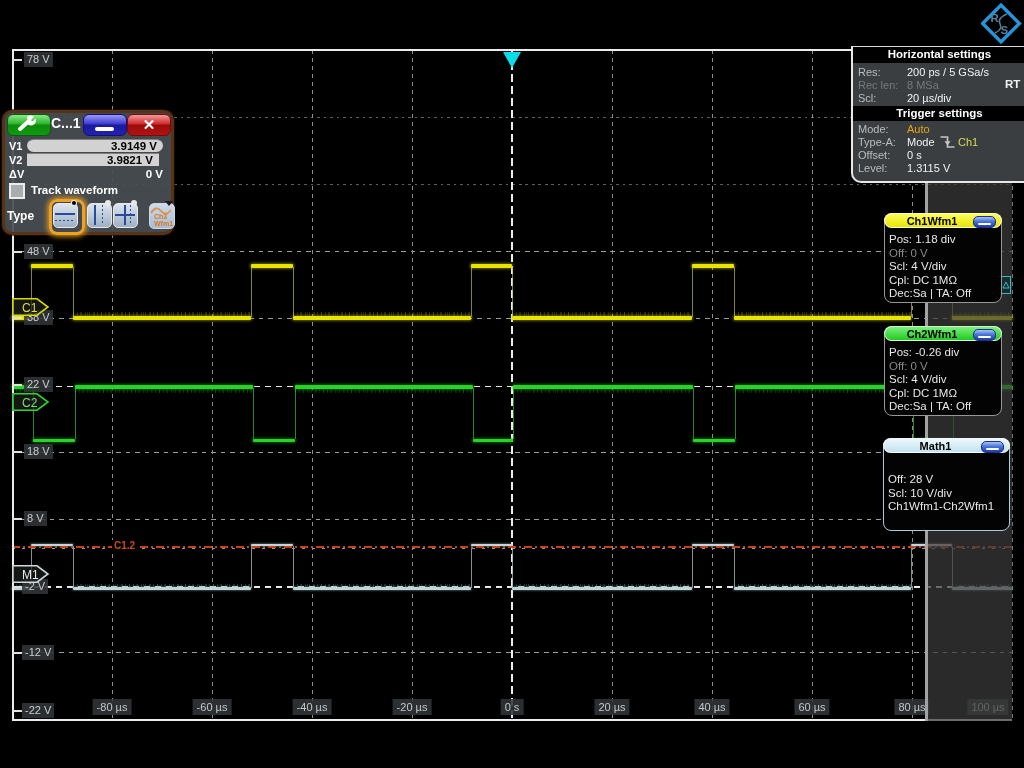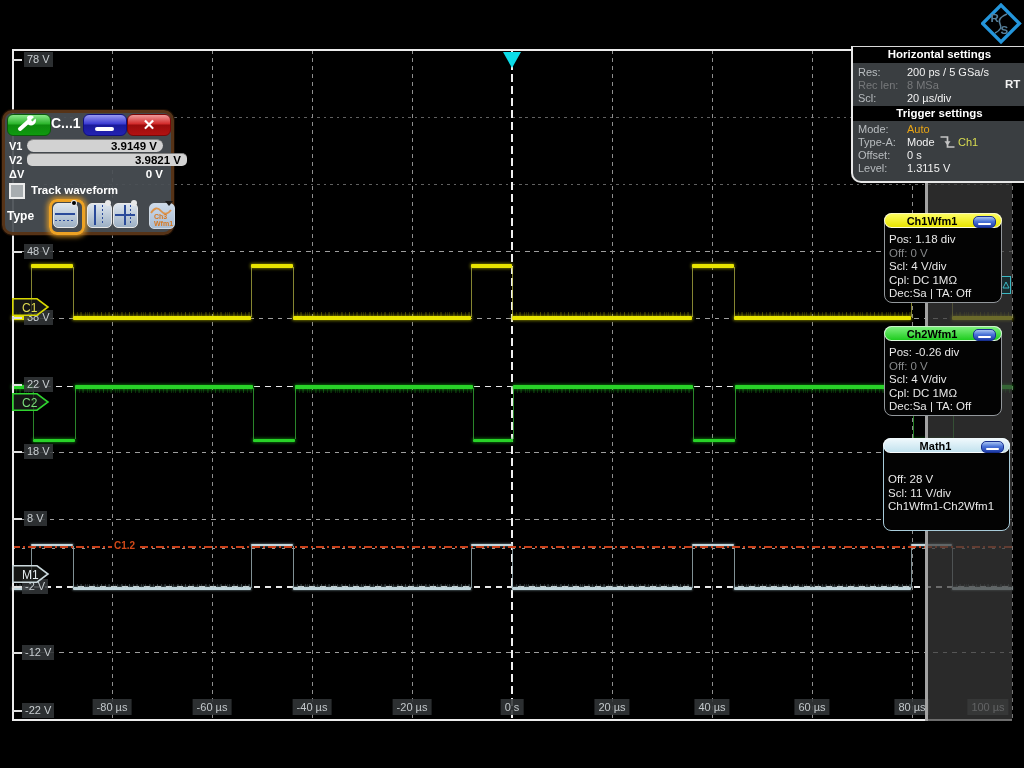--- a/index.html
+++ b/index.html
@@ -205,21 +205,21 @@
  </div>
  <div class="abs" style="left:122px;top:1px;width:42px;height:20px;border-radius:6px;border:1px solid #7a0808;
    background:linear-gradient(#f09a9a 0%,#d22a2a 45%,#9a0d0d 50%,#b21212 100%);
    color:#fff;font-weight:bold;font-size:15px;text-align:center;line-height:19px">✕</div>
 
  <div class="abs" style="left:4px;top:27px;color:#fff;font-size:11px;font-weight:bold">V1</div>
  <div class="abs" style="left:22px;top:26px;width:136px;height:13px;border-radius:7px;background:#d2d2d2;
    border-top:1px solid #808080;color:#000;font-size:11.5px;font-weight:bold;text-align:right;
    padding-right:6px;box-sizing:border-box;line-height:13px">3.9149 V</div>
  <div class="abs" style="left:4px;top:41px;color:#fff;font-size:11px;font-weight:bold">V2</div>
- <div class="abs" style="left:22px;top:40px;width:160px;height:13px;border-radius:5px;background:#d2d2d2;
+ <div class="abs" style="left:22px;top:40px;width:132px;height:13px;border-radius:0;background:#d2d2d2;
    border-top:1px solid #808080;color:#000;font-size:11.5px;font-weight:bold;text-align:right;
    padding-right:6px;box-sizing:border-box;line-height:13px">3.9821 V</div>
  <div class="abs" style="left:4px;top:55px;color:#fff;font-size:11px;font-weight:bold">ΔV</div>
  <div class="abs" style="left:120px;top:55px;width:38px;color:#fff;font-size:11.5px;font-weight:bold;text-align:right">0 V</div>
 
  <div class="abs" style="left:4px;top:70px;width:12px;height:12px;background:#a8adb0;border:2px solid #ececec"></div>
  <div class="abs" style="left:26px;top:71px;color:#fff;font-size:11.5px;font-weight:bold">Track waveform</div>
 
  <div class="abs" style="left:2px;top:96px;color:#fff;font-size:12px;font-weight:bold">Type</div>
  <div class="abs" style="left:44px;top:86px;width:30px;height:30px;border:3px solid #eda224;border-radius:8px;
@@ -292,21 +292,21 @@
 <div class="brow dim" style="top:32.6px">Off: 0 V</div>
 <div class="brow " style="top:46.2px">Scl: 4 V/div</div>
 <div class="brow " style="top:59.800000000000004px">Cpl: DC 1MΩ</div>
 <div class="brow " style="top:73.4px">Dec:Sa | TA: Off</div>
 </div>
 <div class="box" style="left:883px;top:438px;width:125px;height:91px;border-color:#a8ccda">
 <div class="bhead" style="background:linear-gradient(#eef8fc,#c2e2ee)">Math1</div>
 <div class="minib" style="right:5px;top:2px"></div>
 <div class="brow " style="top:20.5px"></div>
 <div class="brow " style="top:34.1px">Off: 28 V</div>
-<div class="brow " style="top:47.7px">Scl: 11 V/div</div>
+<div class="brow " style="top:47.7px">Scl: 10 V/div</div>
 <div class="brow " style="top:61.300000000000004px">Ch1Wfm1-Ch2Wfm1</div>
 </div>
 <svg width="41" height="42" viewBox="0 0 41 42" style="position:absolute;left:981px;top:3px">
  <rect x="7" y="7.5" width="26" height="26" transform="rotate(45 20 20.5)" fill="none" stroke="#2496dc" stroke-width="3.4"></rect>
  <text x="9.5" y="19" font-family="Liberation Sans,sans-serif" font-size="11.5" font-weight="bold" fill="#56809c">R</text>
  <text x="19.5" y="31" font-family="Liberation Sans,sans-serif" font-size="11.5" font-weight="bold" fill="#56809c">S</text>
  <path d="M14 30 Q22 26 19 21 Q16 15 26 11" stroke="#56809c" stroke-width="1.5" fill="none"></path>
 </svg>
 </div>
 </body></html>

